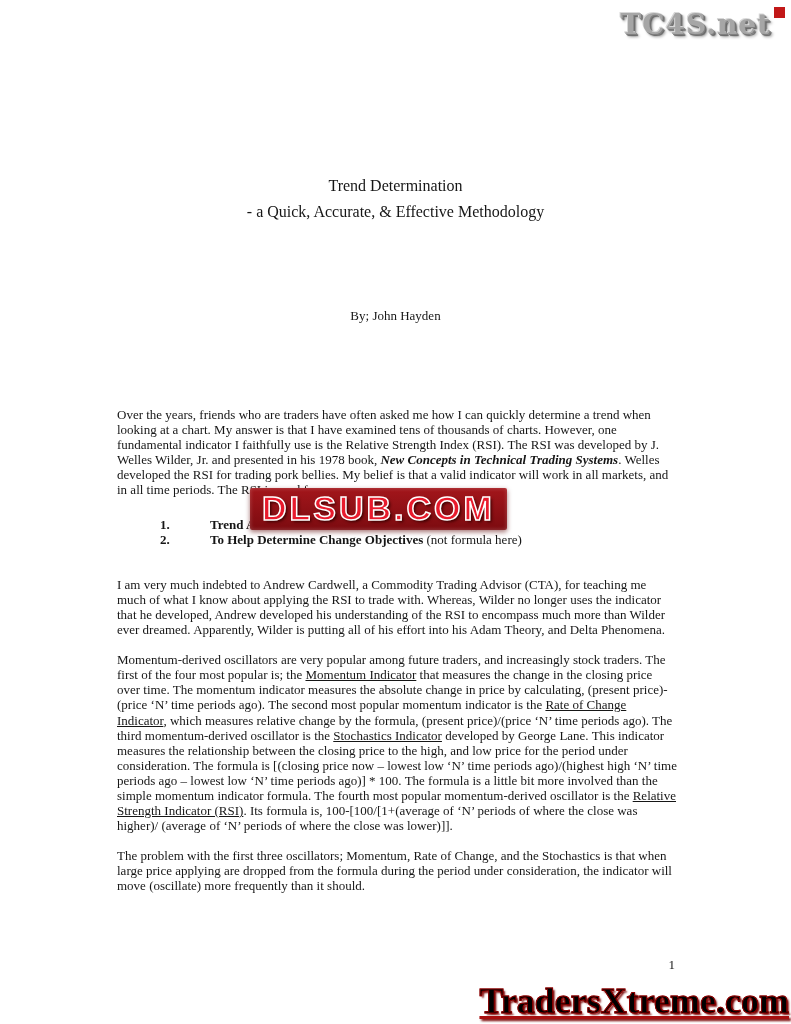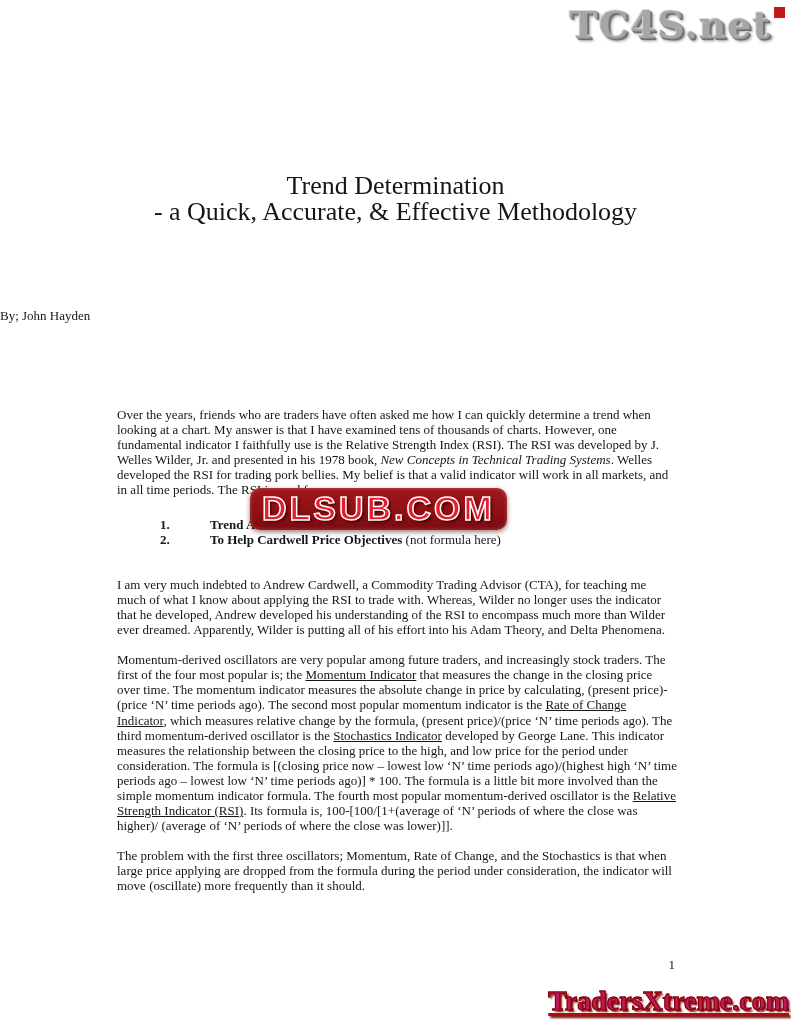--- a/index.html
+++ b/index.html
@@ -21,21 +21,21 @@
   .tc4s-logo {
     position: absolute;
     top: 0;
     right: 6px;
     padding-right: 14px;
     height: 54px;
   }
   .tc4s-text {
     font-family: "DejaVu Serif", serif;
     font-weight: bold;
-    font-size: 38px;
+    font-size: 28px;
     line-height: 50px;
     letter-spacing: 1px;
     color: #a6a6a6;
     text-shadow:
       -1px -1px 0 #d8d8d8,
        1px  1px 0 #7f7f7f,
        2px  2px 1px #666666,
        3px  3px 3px #9c9c9c;
   }
   .tc4s-accent {
@@ -47,64 +47,65 @@
     background: #c21818;
   }
 
   
   .doc-title {
     position: absolute;
     top: 173px;
     left: 0;
     width: 100%;
     text-align: center;
-    font-size: 26px;
+    font-size: 16px;
     line-height: 26px;
     font-weight: 400;
   }
   .doc-title span { display: block; }
   .byline {
     position: absolute;
     top: 308px;
     left: 0;
     width: 100%;
+    text-align: center;
     font-size: 13px;
   }
 
   
   .content {
     position: absolute;
     left: 117px;
     top: 407px;
     width: 561px;
     font-size: 13px;
     line-height: 15.1px;
     text-align: left;
   }
   .para { margin: 0 0 15px 0; }
   .underline { text-decoration: underline; text-align: center; }
-  em { font-style: italic; }
+  em { font-style: italic; font-weight: bold; }
 
   .rsi-list { margin: 19px 0 30px 0; }
   .list-row { display: flex; }
   .list-num {
     margin-left: 43px;
     width: 50px;
     font-weight: bold;
     flex: 0 0 auto;
   }
   .list-label { font-weight: bold; }
 
   
   .dlsub-watermark {
     position: absolute;
     left: 250px;
     top: 488px;
     padding: 1px 12px 3px 12px;
-    border-radius: 10px;
+    border-radius: 2px;
     background: linear-gradient(180deg, #a3161b 0%, #7c0b10 100%);
     box-shadow: 0 2px 5px rgba(90, 0, 0, 0.55), inset 0 0 4px rgba(255,255,255,0.25);
     font-family: "Liberation Sans", sans-serif;
     font-weight: bold;
     font-size: 34px;
     line-height: 38px;
     letter-spacing: 3px;
     color: #e81a2c;
     -webkit-text-stroke: 1.5px #ffffff;
     text-shadow: 2px 2px 3px #3d0000;
@@ -119,23 +120,23 @@
     font-size: 13px;
   }
 
   
   .tx-logo {
     position: absolute;
     right: 2px;
     bottom: 6px;
     font-family: "Liberation Serif", serif;
     font-weight: bold;
-    font-size: 28px;
+    font-size: 36px;
     line-height: 34px;
-    color: #be185d;
+    color: #000000;
     -webkit-text-stroke: 1px #8a0000;
     text-shadow: 2px 2px 2px #7a0000;
     text-decoration: underline;
     text-decoration-color: #a80f0f;
     text-decoration-thickness: 3px;
     text-underline-offset: 3px;
     white-space: nowrap;
   }
 </style>
 </head>
@@ -159,21 +160,21 @@
 
     <p class="para"><span>Over the years, friends who are traders have often asked me how I can quickly determine a trend when looking at a chart. My answer is that I have examined tens of thousands of charts. However, one fundamental indicator I faithfully use is the Relative Strength Index (RSI). The RSI was developed by J. Welles Wilder, Jr. and presented in his 1978 book, </span><em>New Concepts in Technical Trading Systems</em><span>. Welles developed the RSI for trading pork bellies. My belief is that a valid indicator will work in all markets, and in all time periods.  The RSI is used for:</span></p>
 
     <div class="rsi-list">
       <div class="list-row">
         <span class="list-num">1.</span>
         <span class="list-text"><span class="list-label">Trend A</span><span></span></span>
       </div>
       <div class="list-row">
         <span class="list-num">2.</span>
-        <span class="list-text"><span class="list-label">To Help Cardwell Price Objectives</span><span> (not formula here)</span></span>
+        <span class="list-text"><span class="list-label">To Help Determine Change Objectives</span><span> (not formula here)</span></span>
       </div>
     </div>
 
     <p class="para">I am very much indebted to Andrew Cardwell, a Commodity Trading Advisor (CTA), for teaching me much of what I know about applying the RSI to trade with. Whereas, Wilder no longer uses the indicator that he developed, Andrew developed his understanding of the RSI to encompass much more than Wilder ever dreamed. Apparently, Wilder is putting all of his effort into his Adam Theory, and Delta Phenomena.</p>
 
     <p class="para"><span>Momentum-derived oscillators are very popular among future traders, and increasingly stock traders. The first of the four most popular is; the </span><span class="underline">Momentum Indicator</span><span> that measures the change in the closing price over time. The momentum indicator measures the absolute change in price by calculating,  (present price)-(price ‘N’ time periods ago). The second most popular momentum indicator is the </span><span class="underline">Rate of Change Indicator</span><span>, which measures relative change by the formula, (present price)/(price ‘N’ time periods ago). The third momentum-derived oscillator is the </span><span class="underline">Stochastics Indicator</span><span> developed by George Lane. This indicator measures the relationship between the closing price to the high, and low price for the period under consideration. The formula is [(closing price now – lowest low ‘N’ time periods ago)/(highest high ‘N’ time periods ago – lowest low ‘N’ time periods ago)] * 100. The formula is a little bit more involved than the simple momentum indicator formula. The fourth most popular momentum-derived oscillator is the </span><span class="underline">Relative Strength Indicator (RSI)</span><span>. Its formula is, 100-[100/[1+(average of ‘N’ periods of where the close was higher)/ (average of ‘N’ periods of where the close was lower)]].</span></p>
 
     <p class="para">The problem with the first three oscillators; Momentum, Rate of Change, and the Stochastics is that when large price applying are dropped from the formula during the period under consideration, the indicator will move (oscillate) more frequently than it should.</p>
 
 

